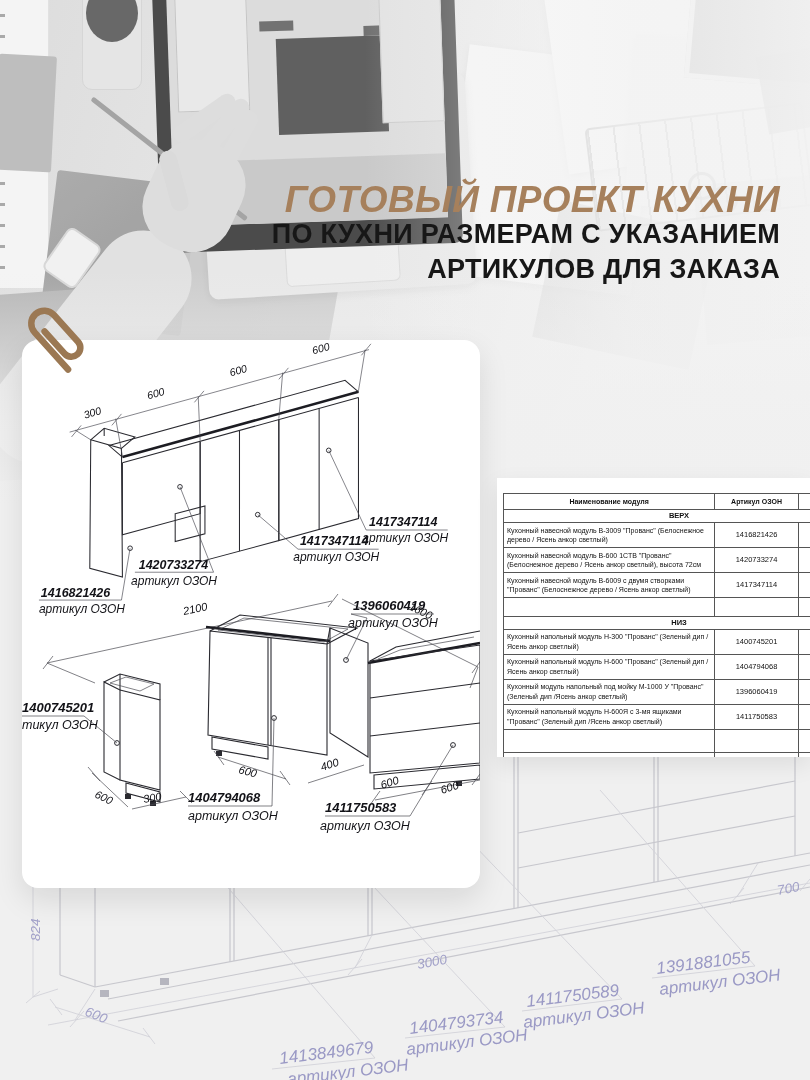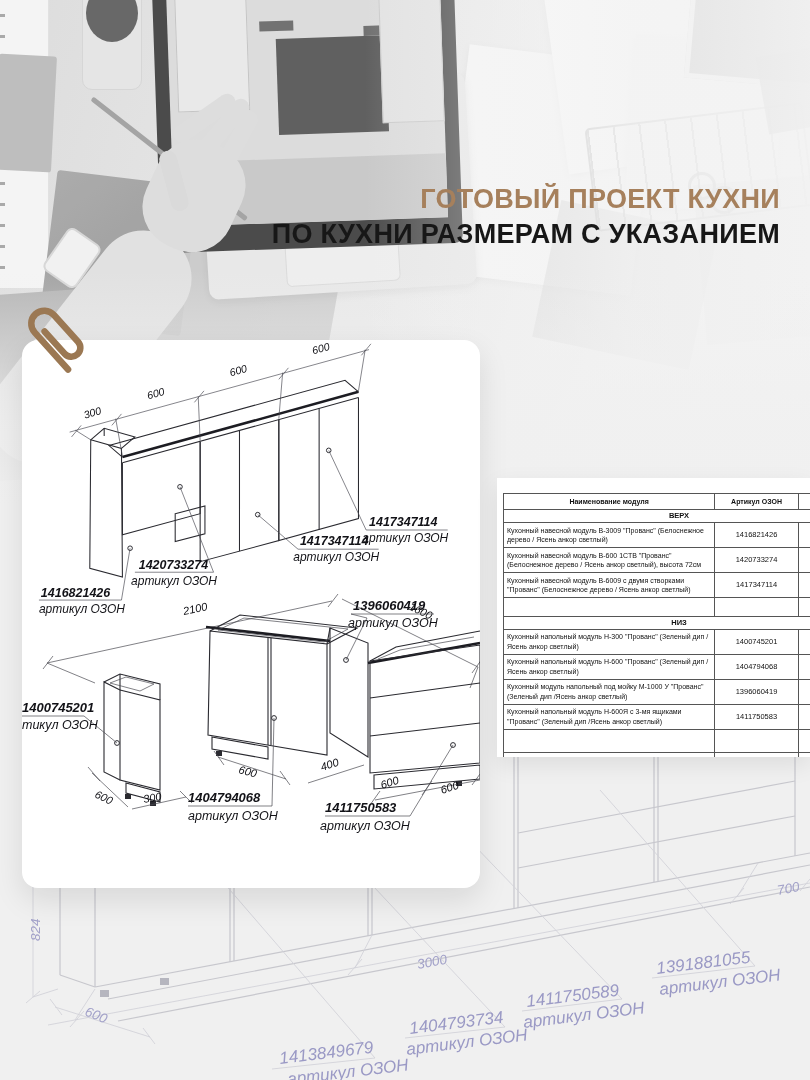--- a/index.html
+++ b/index.html
@@ -62,21 +62,21 @@
   .veil{left:0;top:0;width:810px;height:520px;background:rgba(255,255,255,.15);}
   .fade-right{left:0;top:0;width:810px;height:520px;
       background:linear-gradient(90deg,rgba(243,243,243,0) 45%,rgba(243,243,243,.8) 78%,rgba(243,243,243,.95) 100%);}
   .fade-bottom{left:0;top:0;width:810px;height:520px;
       background:linear-gradient(180deg,rgba(240,240,240,0) 52%,rgba(240,240,240,.85) 82%,#f0f0f0 97%);}
 
   
   .headline{position:absolute;right:30px;top:182px;text-align:right;z-index:6;color:#171717;}
   .headline div{line-height:35px;font-weight:700;letter-spacing:.3px;}
   .hl-1,.hl-3,.hl-4{font-size:27px;}
-  .hl-2{font-size:27px;font-weight:800;}
+  .hl-2{font-size:37px;font-weight:800;font-style:italic;}
 
   
   .card{position:absolute;left:22px;top:340px;width:458px;height:548px;background:#fff;
         border-radius:16px;box-shadow:0 12px 30px rgba(0,0,0,.10);z-index:5;overflow:hidden;}
   .card svg{position:absolute;left:0;}
   .paperclip{position:absolute;left:26px;top:296px;width:66px;height:88px;z-index:7;transform:rotate(-42deg);}
 
   
   .d-num{font:italic 700 13px "Liberation Sans",sans-serif;fill:#121217;}
   .d-lbl{font:italic 400 12.5px "Liberation Sans",sans-serif;fill:#121217;}
@@ -230,20 +230,21 @@
   <div class="thumb"></div>
   <div class="watch"></div>
   <div class="veil"></div>
   <div class="fade-right"></div>
   <div class="fade-bottom"></div>
 </div>
 
 <div class="headline">
   <div class="hl-2" style="color:#a6805c;">ГОТОВЫЙ ПРОЕКТ КУХНИ</div>
   <div class="hl-3">ПО КУХНИ РАЗМЕРАМ С УКАЗАНИЕМ</div>
+  <div class="hl-4">АРТИКУЛОВ ДЛЯ ЗАКАЗА</div>
 </div>
 
 <svg class="paperclip" viewBox="0 0 66 88">
   <path d="M20,72 L20,22 A13,13 0 0 1 46,22 L46,58 A9,9 0 0 1 28,58 L28,28" fill="none" stroke="#9b7853" stroke-width="6.5" stroke-linecap="round"></path>
 </svg>
 
 <div class="card">
 
   <svg style="top:0;" width="458" height="285" viewBox="0 -12 458 297">
 

